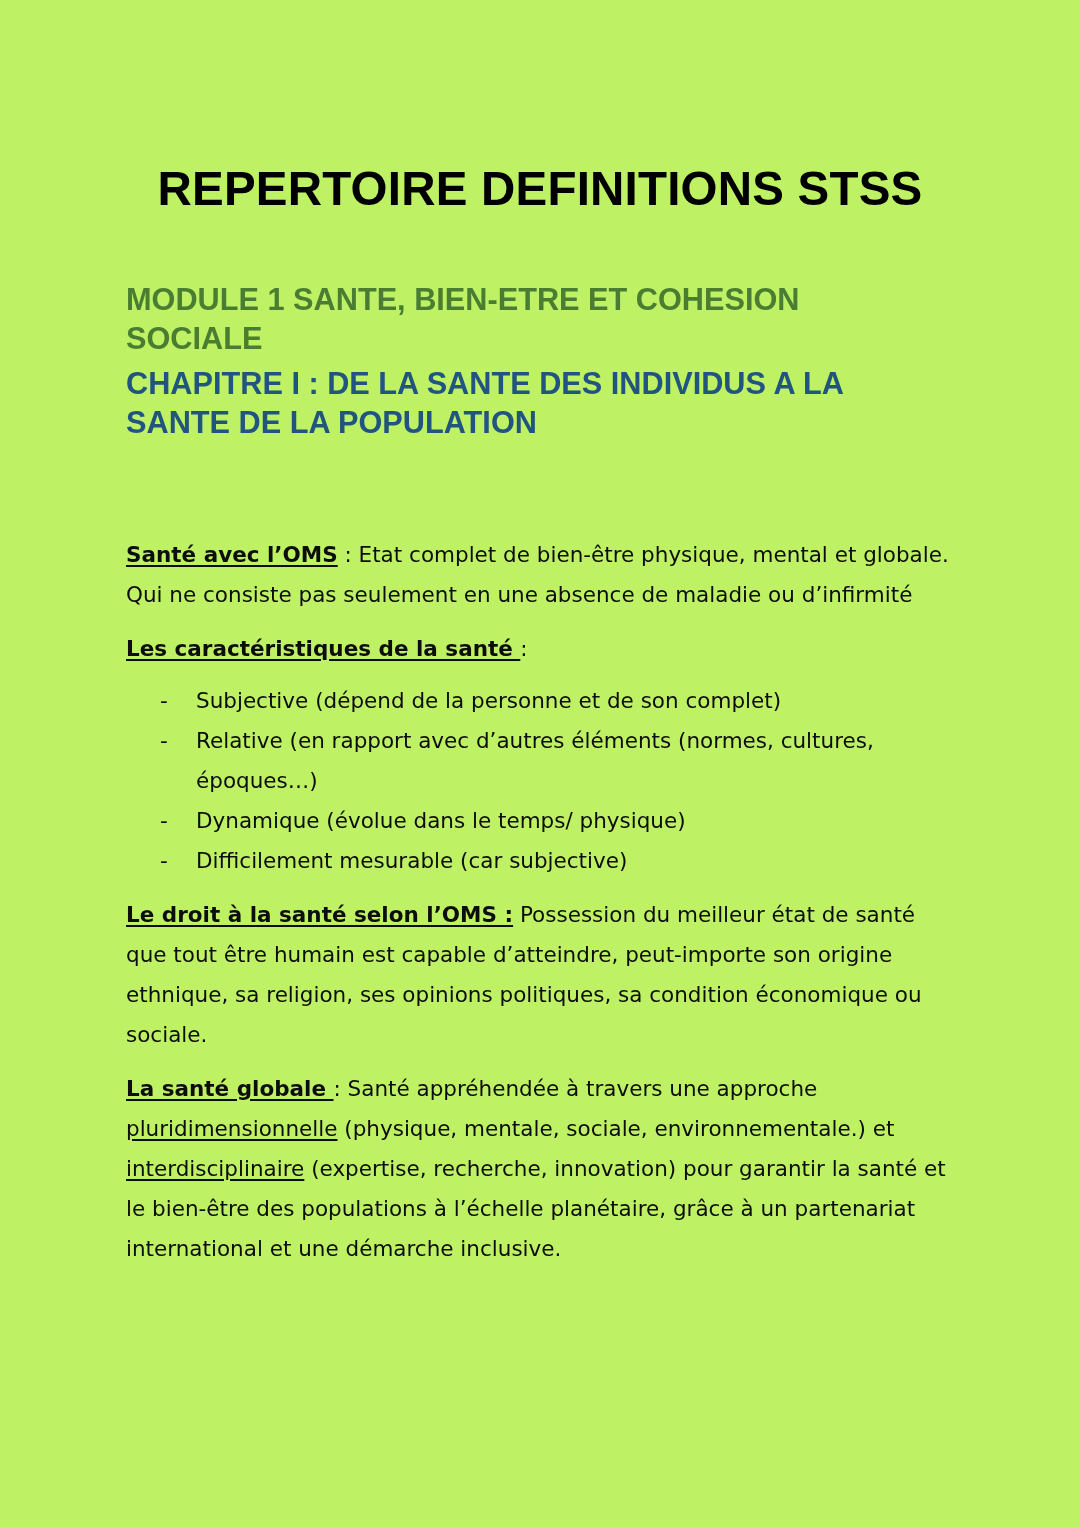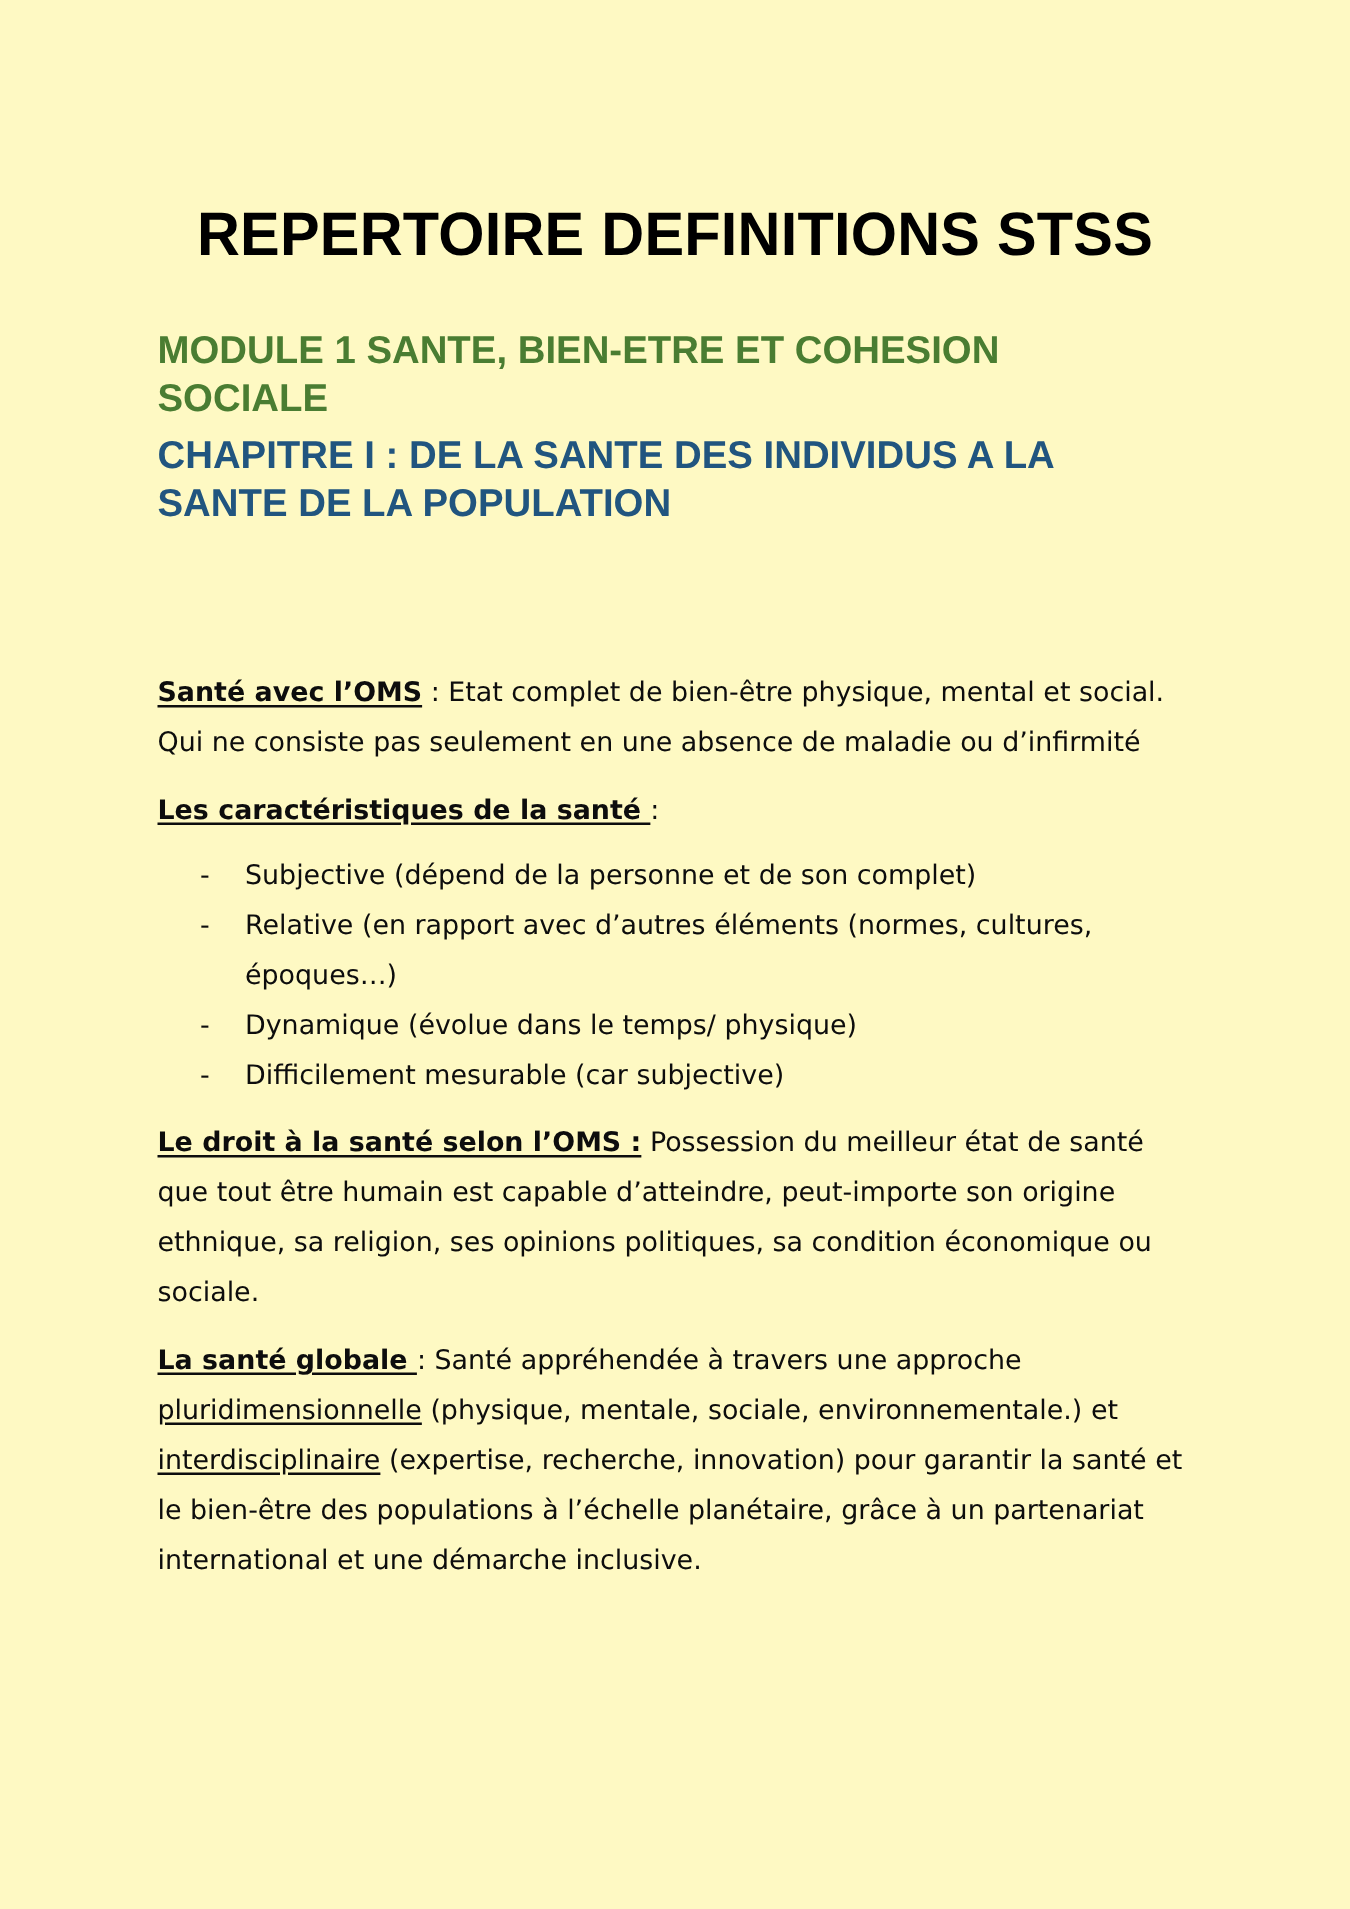--- a/index.html
+++ b/index.html
@@ -15,21 +15,21 @@
     font-family: "Liberation Sans", sans-serif;
     color: #000000;
     -webkit-font-smoothing: antialiased;
   }
 
   .page {
     position: absolute;
     left: 0; top: 0;
     width: 1080px;
     height: 1527px;
-    background: #fef9c3;
+    background: #bef264;
   }
 
   
   .doc-title {
     position: absolute;
     left: 0;
     top: 126px;
     width: 1080px;
     text-align: center;
     font-family: "Liberation Sans Narrow", "Liberation Sans", sans-serif;
@@ -40,21 +40,21 @@
     color: #000000;
     transform: scaleX(0.97);
     transform-origin: 50% 50%;
     white-space: nowrap;
   }
 
   
   .headings {
     position: absolute;
     left: 126px;
-    top: 260px;
+    top: 280px;
     width: 826px;
   }
   .heading-module {
     font-family: "Liberation Sans Narrow", "Liberation Sans", sans-serif;
     font-weight: 700;
     font-size: 31px;
     line-height: 39px;
     color: #4a7d32;
     margin: 0 0 6px 0;
     transform: scaleX(0.99);
@@ -127,21 +127,21 @@
 
   <h1 class="doc-title">REPERTOIRE DEFINITIONS STSS</h1>
 
   <div class="headings">
     <div class="heading-module">MODULE 1 SANTE, BIEN-ETRE ET COHESION SOCIALE</div>
     <div class="heading-chapter">CHAPITRE I : DE LA SANTE DES INDIVIDUS A LA SANTE DE LA POPULATION</div>
   </div>
 
   <div class="body-col">
 
-    <p class="para"><span class="term">Santé avec l’OMS</span><span> : </span><span>Etat complet de bien-être physique, mental et social. Qui ne consiste pas seulement en une absence de maladie ou d’infirmité</span></p>
+    <p class="para"><span class="term">Santé avec l’OMS</span><span> : </span><span>Etat complet de bien-être physique, mental et globale. Qui ne consiste pas seulement en une absence de maladie ou d’infirmité</span></p>
 
 
     <p class="para tight"><span class="term">Les caractéristiques de la santé </span><span>:</span></p>
 
     <ul class="dash-list">
       <li><span class="dash">-</span><span>Subjective (dépend de la personne et de son complet)</span></li>
       <li><span class="dash">-</span><span> Relative (en rapport avec d’autres éléments (normes, cultures, époques…)</span></li>
       <li><span class="dash">-</span><span> Dynamique (évolue dans le temps/ physique)</span></li>
       <li><span class="dash">-</span><span> Difficilement mesurable (car subjective)</span></li>
     </ul>

